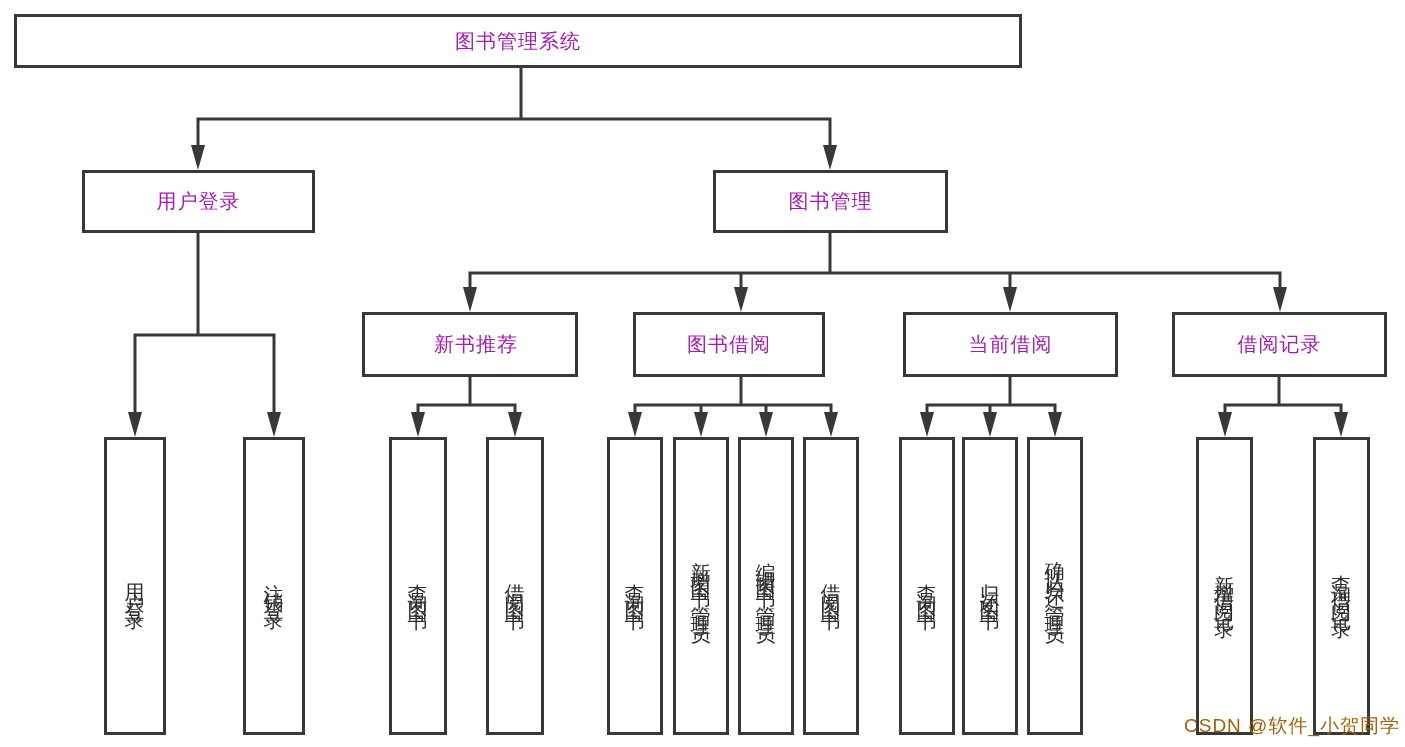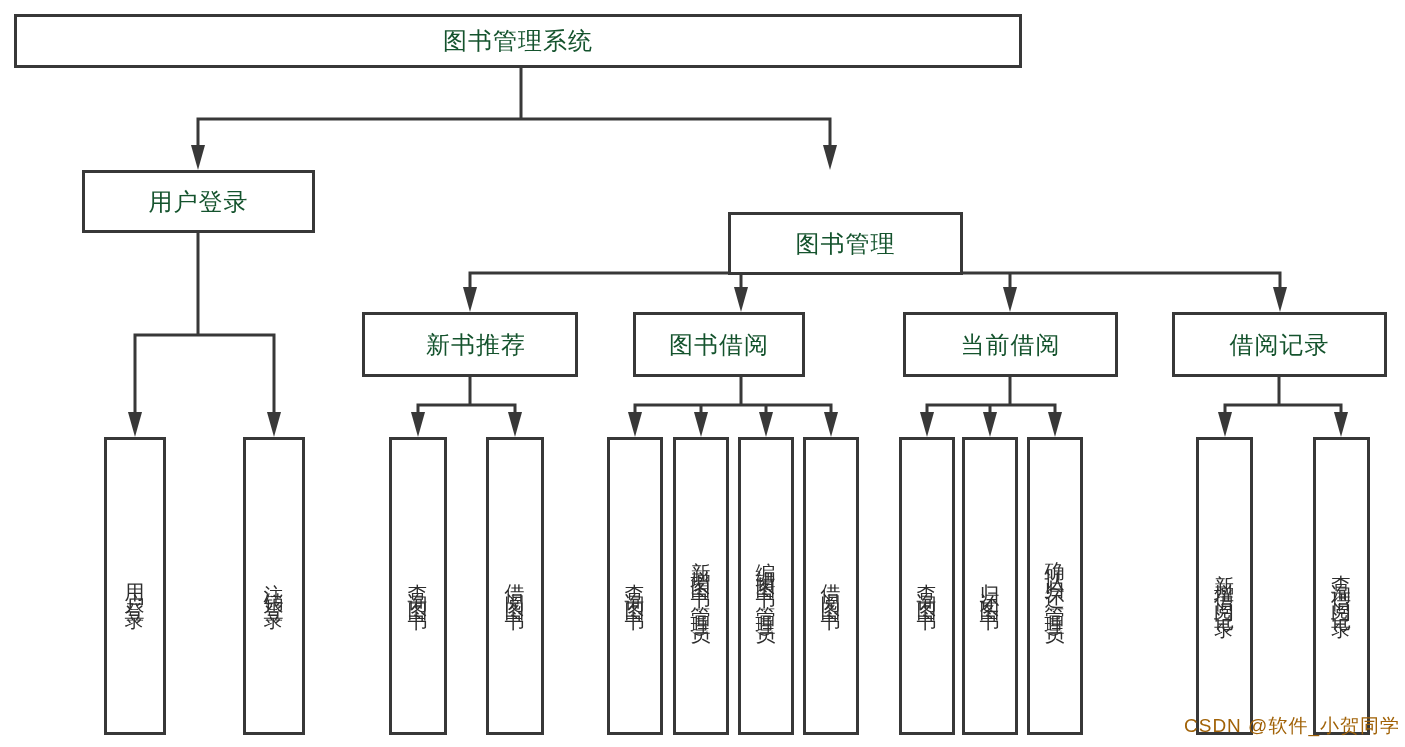--- a/index.html
+++ b/index.html
@@ -25,42 +25,42 @@
     position: absolute;
     box-sizing: border-box;
     border: 3px solid #383838;
     background: #ffffff;
     display: flex;
     align-items: center;
     justify-content: center;
     z-index: 1;
   }
   .h-label {
-    font-size: 24px;
-    color: #14532d;
+    font-size: 20px;
+    color: #a21caf;
     letter-spacing: 1px;
     white-space: nowrap;
   }
   .v-label {
     writing-mode: vertical-rl;
     text-orientation: mixed;
     font-size: 20px;
     letter-spacing: 9px;
     color: #2d2d2d;
     line-height: 1;
     white-space: nowrap;
   }
   
   #n-root   { left: 14px;  top: 14px;  width: 1008px; height: 54px; }
   
   #n-login  { left: 82px;  top: 170px; width: 233px; height: 63px; }
-  #n-mgmt   { left: 728px; top: 170px; width: 235px; height: 63px; margin-top: 42px; }
+  #n-mgmt   { left: 713px; top: 170px; width: 235px; height: 63px; }
   
   #n-newbook { left: 362px;  top: 312px; width: 216px; height: 65px; padding-left: 12px; }
-  #n-borrow  { left: 633px;  top: 312px; width: 172px; height: 65px; }
+  #n-borrow  { left: 633px;  top: 312px; width: 192px; height: 65px; }
   #n-current { left: 903px;  top: 312px; width: 215px; height: 65px; }
   #n-records { left: 1172px; top: 312px; width: 215px; height: 65px; }
   
   .leaf { top: 437px; height: 298px; }
   #l-g1a { left: 104px;  width: 62px; }
   #l-g1b { left: 243px;  width: 62px; }
   #l-g2a { left: 389px;  width: 58px; }
   #l-g2b { left: 486px;  width: 58px; }
   #l-g3a { left: 607px;  width: 56px; }
   #l-g3b { left: 673px;  width: 56px; }

